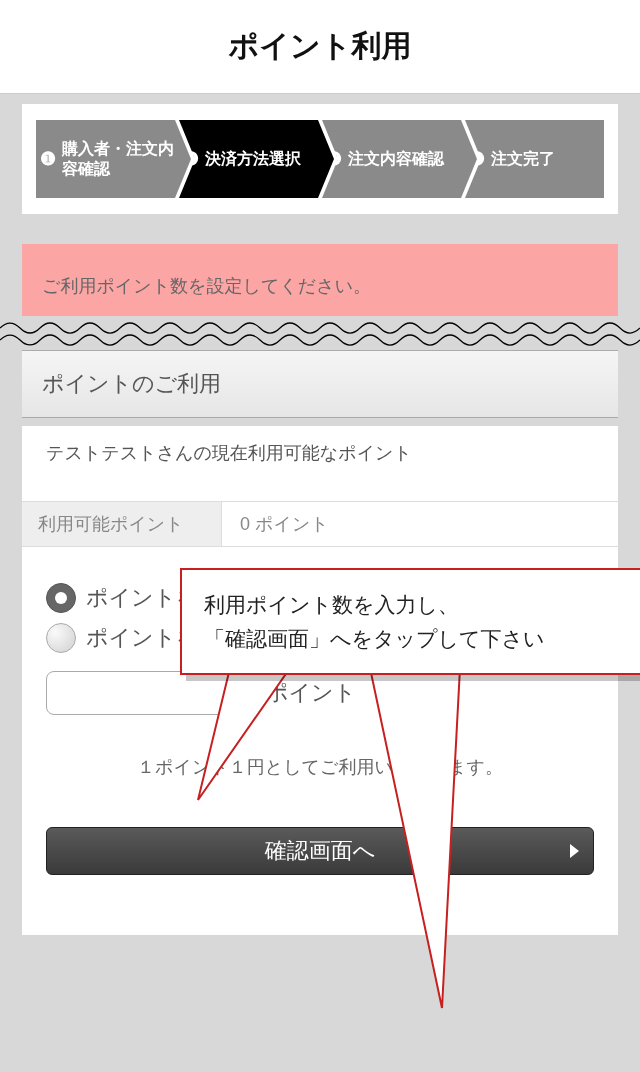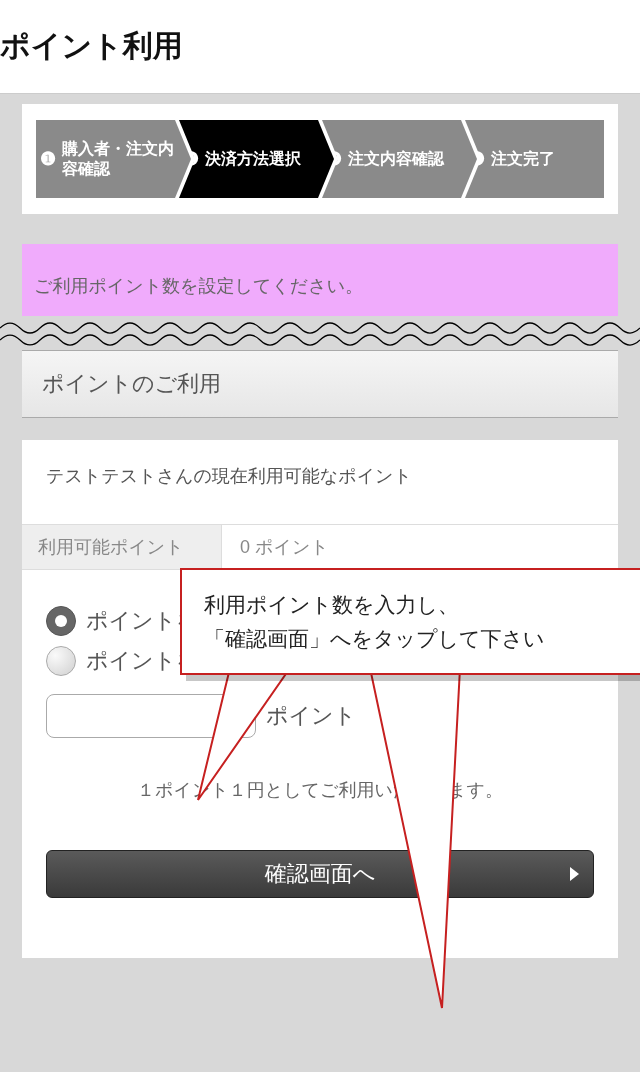--- a/index.html
+++ b/index.html
@@ -9,21 +9,21 @@
   background: #d8d8d8;
   font-family: "Hiragino Kaku Gothic Pro", "Meiryo", sans-serif;
   color: #333;
   position: relative;
 }
 .page {
   background: #d8d8d8;
 }
 .title-bar {
   background: #fff;
-  text-align: left;
+  text-align: center;
   padding: 26px 0;
   font-size: 30px;
   font-weight: bold;
   color: #111;
   border-bottom: 1px solid #ccc;
 }
 .content {
   padding: 10px 22px 0 22px;
 }
 .steps-card {
@@ -84,22 +84,22 @@
   width: 0;
   height: 0;
   border-top: 39px solid transparent;
   border-bottom: 39px solid transparent;
   border-left: 16px solid #fff;
   z-index: 1;
 }
 
 .prompt-card {
   margin-top: 30px;
-  background: #f0abfc;
-  padding: 30px 24px 18px 12px;
+  background: #fca5a5;
+  padding: 30px 24px 18px 20px;
   font-size: 18px;
   color: #666;
 }
 
 .wavy-sep {
   position: relative;
   height: 34px;
   width: 100%;
 }
 .wavy-sep svg {
@@ -113,22 +113,22 @@
   background: linear-gradient(#f5f5f5, #e6e6e6);
   border-top: 1px solid #aaa;
   border-bottom: 1px solid #aaa;
   padding: 18px 20px;
   font-size: 22px;
   color: #555;
 }
 
 .points-card {
   background: #fff;
-  margin-top: 22px;
-  padding: 24px 0 60px 0;
+  margin-top: 8px;
+  padding: 15px 0 60px 0;
   position: relative;
 }
 .points-sub {
   font-size: 18px;
   color: #555;
   padding: 0 24px 36px 24px;
 }
 .points-table {
   border-top: 1px solid #ddd;
   border-bottom: 1px solid #ddd;

